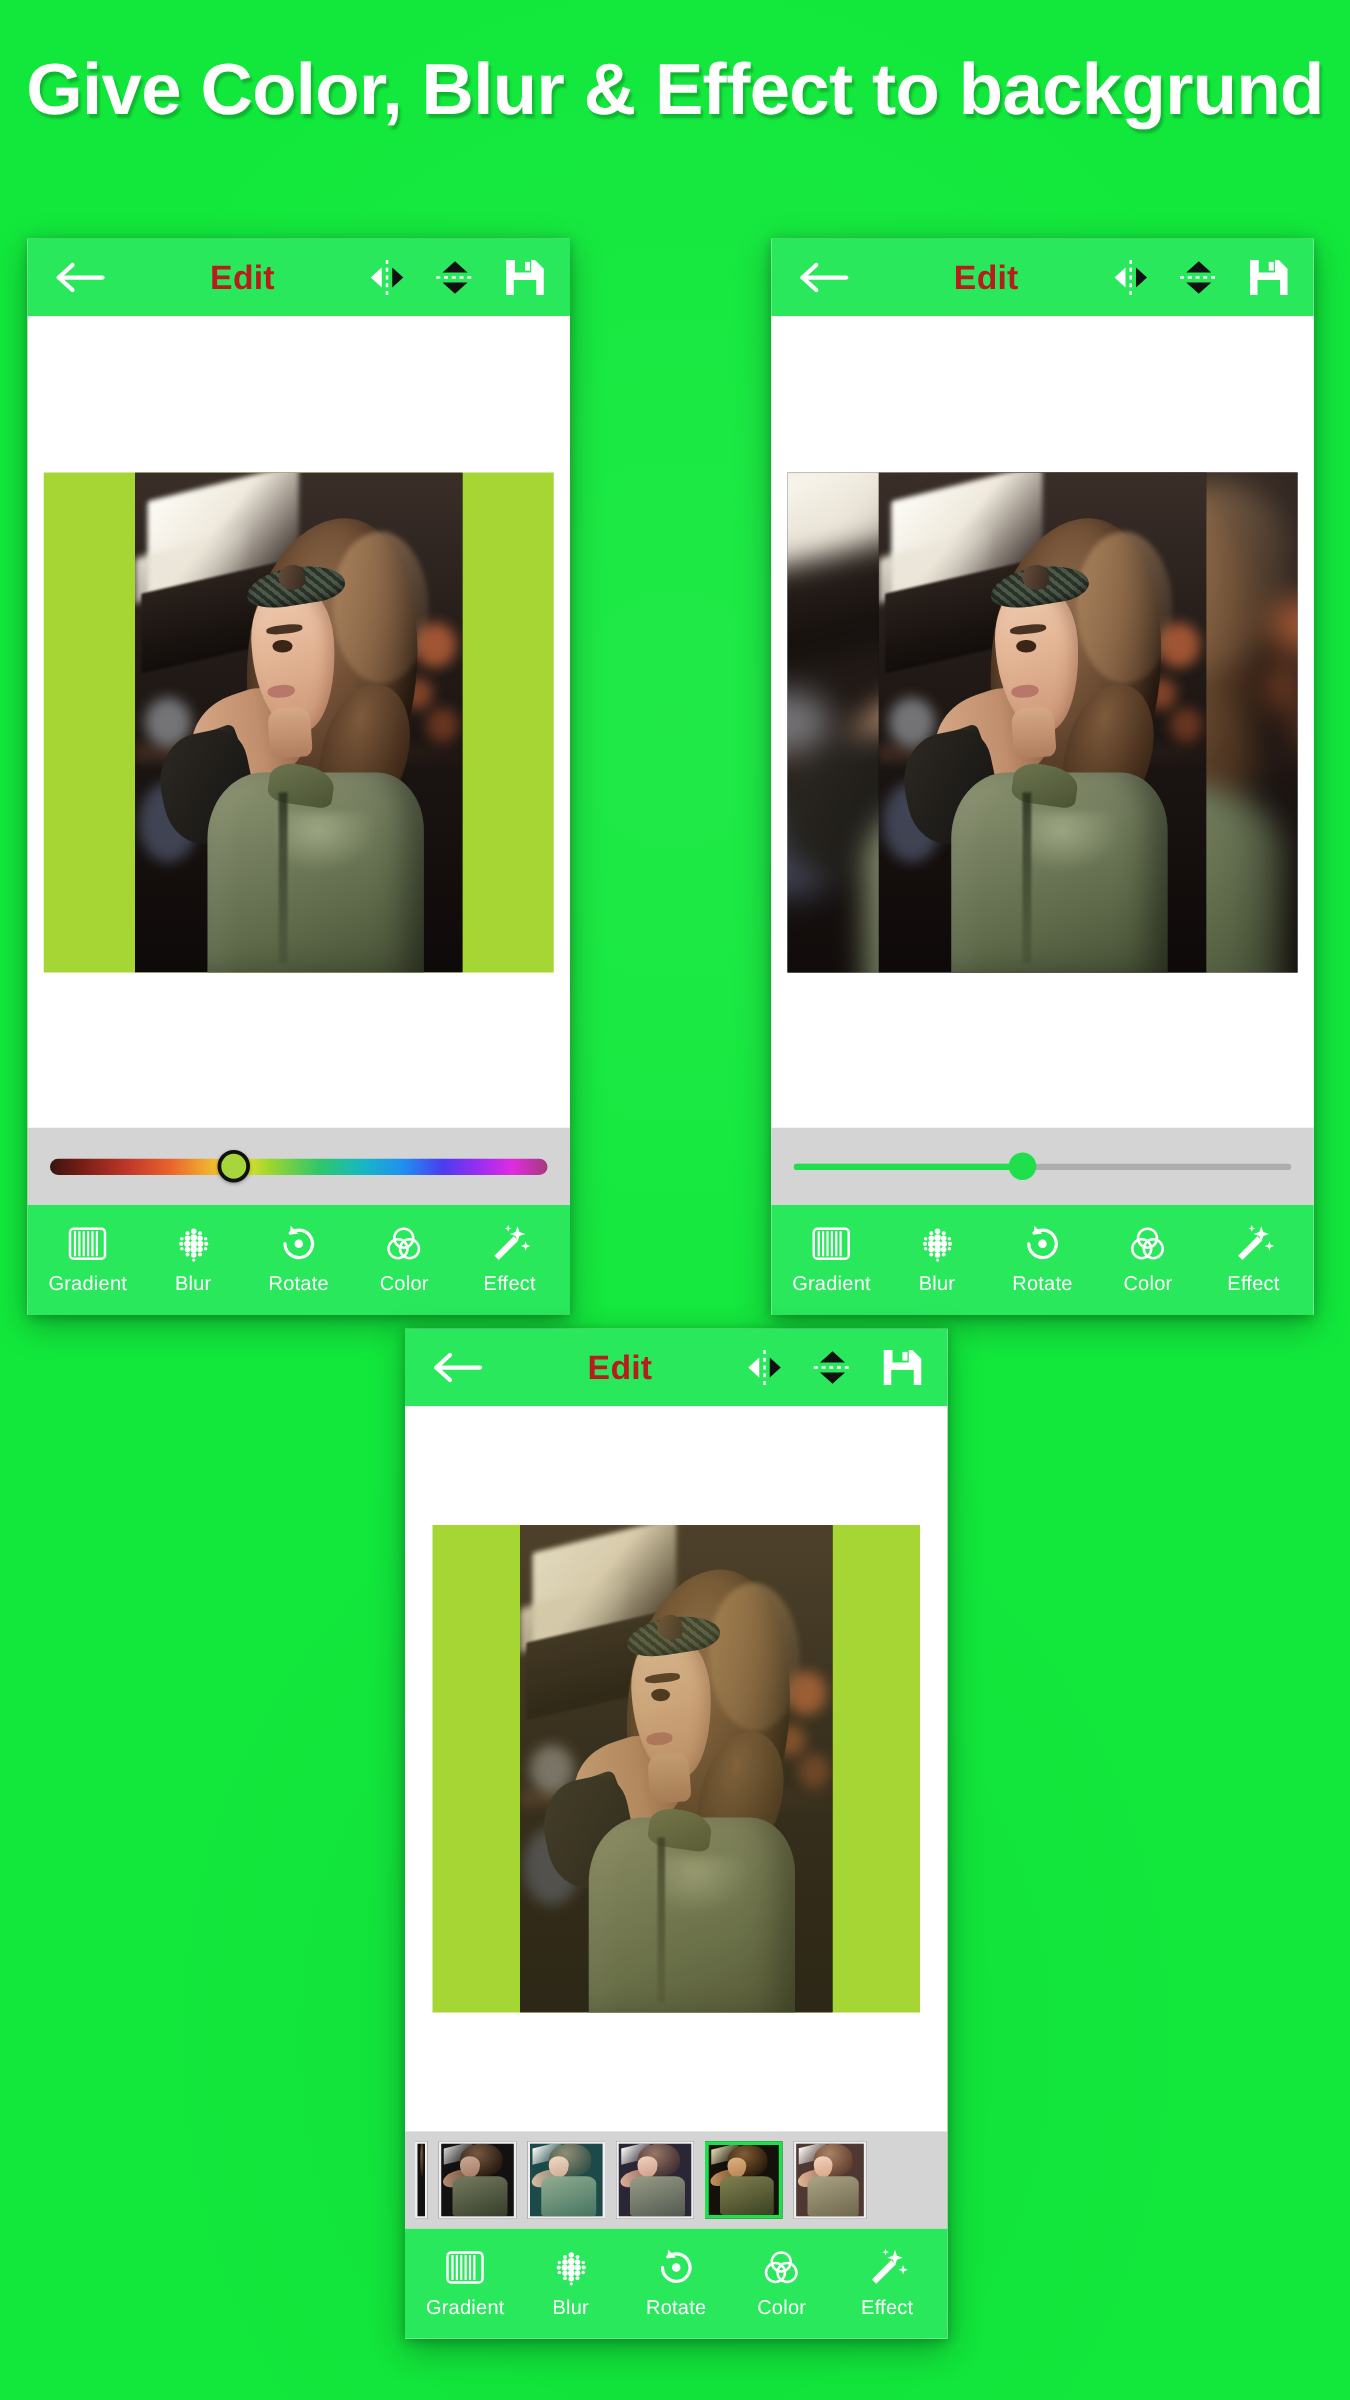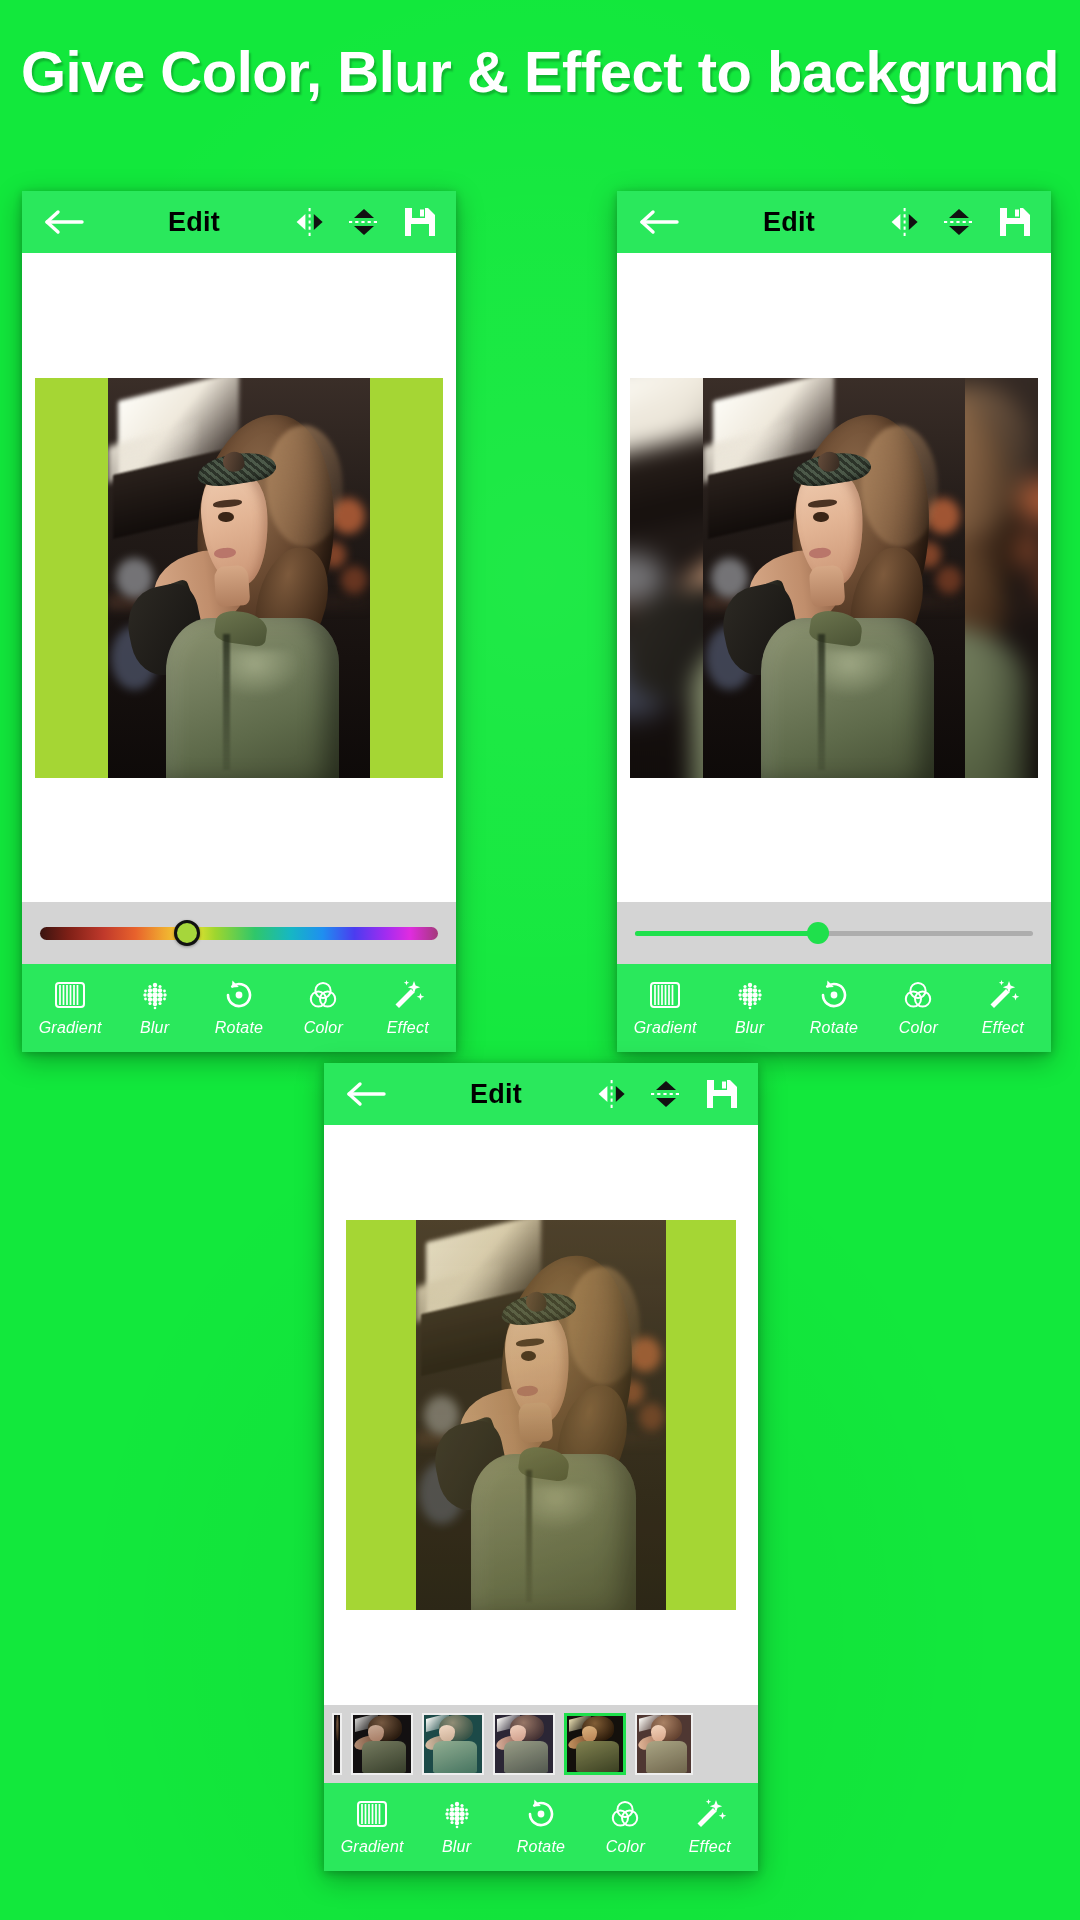--- a/index.html
+++ b/index.html
@@ -52,21 +52,21 @@
     display:flex;
     align-items:center;
     padding:0 18px 0 22px;
     flex:0 0 auto;
     position:relative;
   }
   .appbar .back { width:42px; height:30px; flex:0 0 auto; }
   .appbar .title {
     flex:1 1 auto;
     text-align:center;
-    color:#000000;
+    color:#b91c1c;
     font-size:27px;
     font-weight:bold;
     letter-spacing:0.2px;
     padding-left:28px;
   }
   .appbar .act { width:36px; height:34px; flex:0 0 auto; margin-left:18px; }
   .appbar .act.save { margin-left:20px; }
 
   
   .canvas {
@@ -378,21 +378,20 @@
     justify-content:space-around;
     padding:4px 6px 6px;
   }
   .tool {
     display:flex;
     flex-direction:column;
     align-items:center;
     justify-content:center;
     gap:6px;
     width:78px;
-    font-style:italic;
   }
   .tool .ico { width:36px; height:36px; display:block; }
   .tool .lbl {
     color:#FFFFFF;
     font-size:16px;
     letter-spacing:0.2px;
     white-space:nowrap;
   }
 </style>
 </head>

